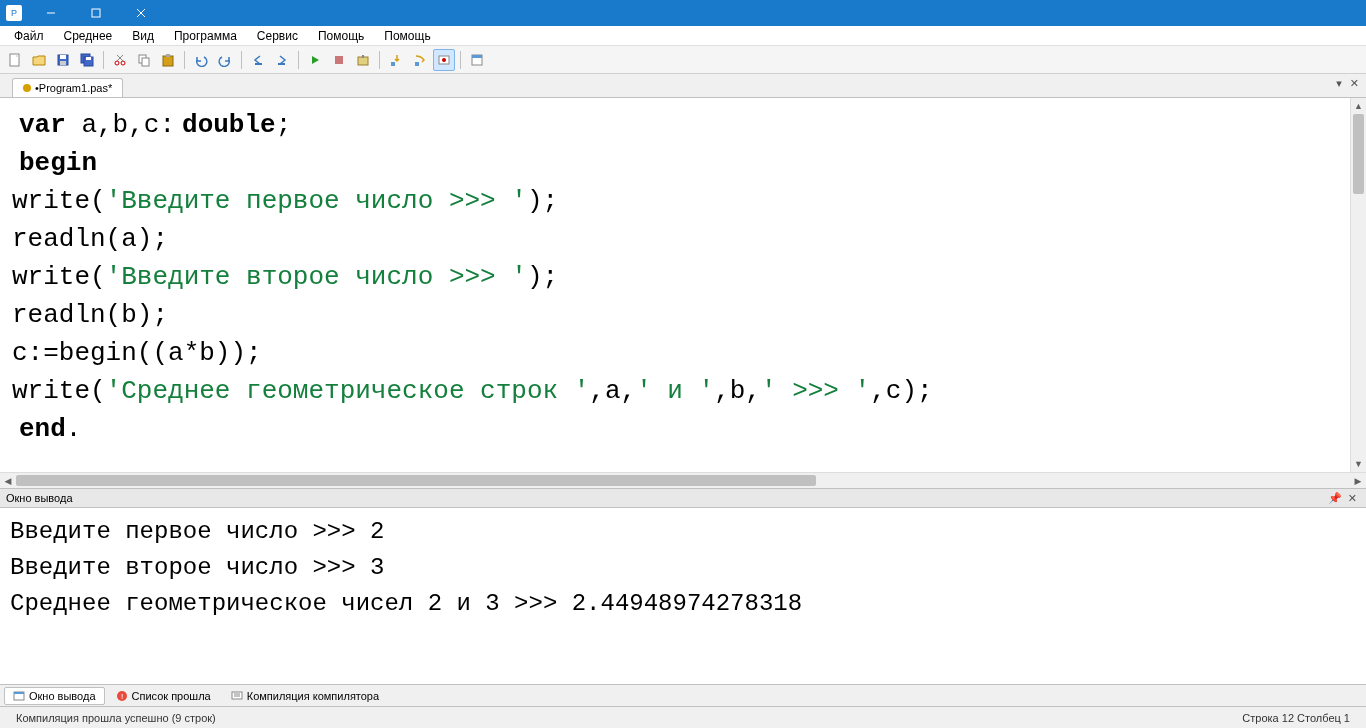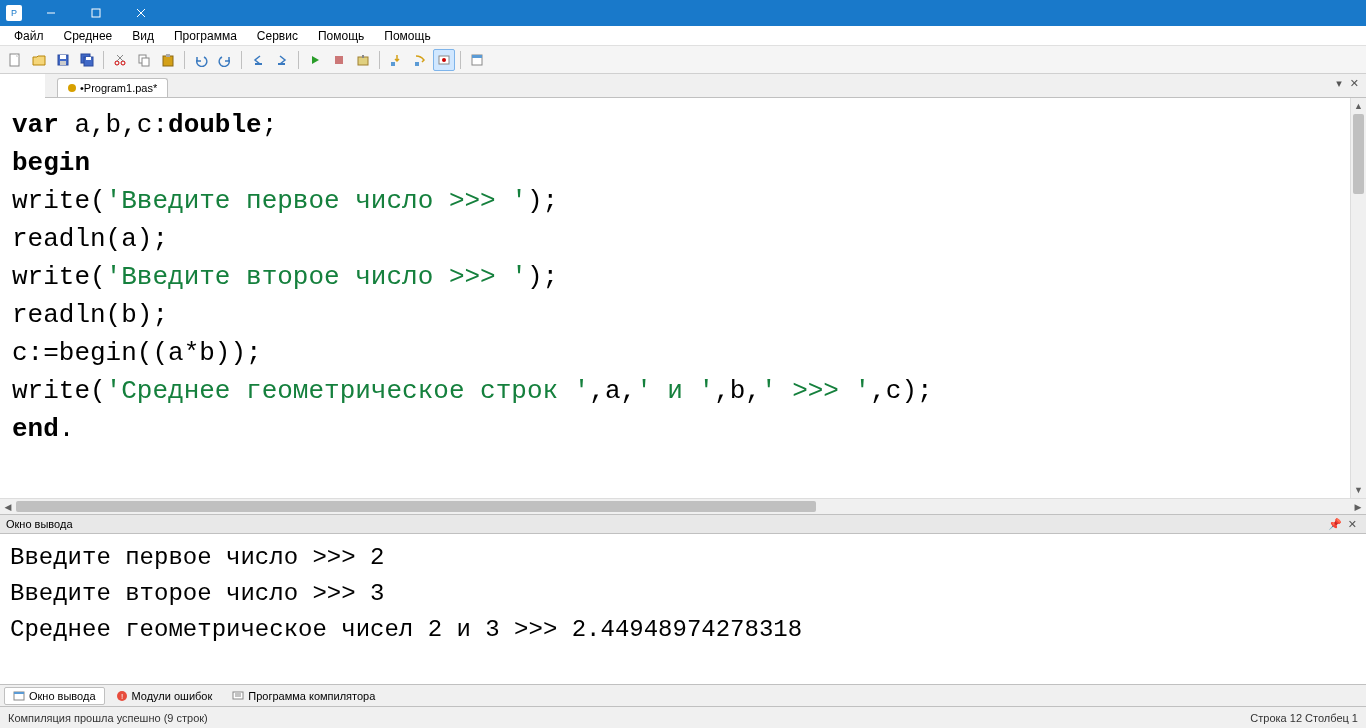--- a/index.html
+++ b/index.html
@@ -7,45 +7,45 @@
 .titlebar { background: #1979ca; color: #fff; height: 26px; display: flex; align-items: center; padding-left: 6px; }
 .titlebar .ico { width: 16px; height: 16px; background: #fff; margin-right: 6px; display: inline-flex; align-items: center; justify-content: center; font-size: 9px; color: #1979ca; border-radius: 2px; }
 .titlebar .title { flex: 1; font-size: 12px; }
 .winbtns { display: flex; height: 100%; }
 .winbtn { width: 45px; display: flex; align-items: center; justify-content: center; cursor: pointer; }
 .menubar { background: #fff; height: 20px; display: flex; align-items: center; padding: 0 4px; border-bottom: 1px solid #e0e0e0; }
 .menuitem { padding: 3px 10px; cursor: pointer; font-size: 12px; }
 .toolbar { background: #f5f5f5; height: 28px; display: flex; align-items: center; padding: 0 4px; gap: 2px; border-bottom: 1px solid #d0d0d0; }
 .tbtn { width: 22px; height: 22px; display: flex; align-items: center; justify-content: center; cursor: pointer; border-radius: 2px; }
 .tsep { width: 1px; height: 18px; background: #c0c0c0; margin: 0 3px; }
-.tabbar { background: #f0f0f0; height: 24px; display: flex; align-items: flex-end; padding-left: 12px; border-bottom: 1px solid #c0c0c0; position: relative; margin-left: 45px; }
+.tabbar { background: #f0f0f0; height: 24px; display: flex; align-items: flex-end; padding-left: 12px; border-bottom: 1px solid #c0c0c0; position: relative; }
 .tab { background: #fff; border: 1px solid #c0c0c0; border-bottom: none; padding: 3px 10px; font-size: 11px; border-radius: 3px 3px 0 0; cursor: pointer; display: flex; align-items: center; gap: 4px; }
 .tab .dot { width: 8px; height: 8px; background: #d7a000; border-radius: 50%; }
 .tabctrls { position: absolute; right: 4px; top: 3px; display: flex; gap: 2px; font-size: 11px; }
 .tabctrls span { cursor: pointer; padding: 0 3px; color: #555; }
 .editor { flex: 1; background: #fff; overflow: auto; position: relative; }
 .code { font-family: "Courier New", monospace; font-size: 26px; line-height: 38px; padding: 8px 12px; white-space: pre; }
-.kw { font-weight: bold; color: #000; }
+.kw { font-weight: bold; color: #000; margin-left: 7px; }
 .str { color: #15803d; }
 .scrollv { position: absolute; right: 0; top: 0; bottom: 0; width: 16px; background: #f0f0f0; border-left: 1px solid #ddd; }
 .scrollv .thumb { position: absolute; top: 16px; left: 2px; right: 2px; height: 80px; background: #c0c0c0; border-radius: 2px; }
 .scrollv .arr { position: absolute; left: 0; right: 0; height: 16px; display: flex; align-items: center; justify-content: center; font-size: 9px; color: #606060; cursor: pointer; }
 .scrollh { height: 16px; background: #f0f0f0; border-top: 1px solid #ddd; display: flex; align-items: center; }
 .scrollh .arr { width: 16px; text-align: center; font-size: 9px; color: #606060; cursor: pointer; }
 .scrollh .track { flex: 1; height: 100%; position: relative; }
 .scrollh .thumb { position: absolute; top: 2px; bottom: 2px; left: 0; width: 60%; background: #c0c0c0; border-radius: 2px; }
 .panelhdr { background: #e8e8e8; height: 20px; display: flex; align-items: center; padding: 0 6px; font-size: 11px; border-top: 1px solid #c0c0c0; border-bottom: 1px solid #c0c0c0; }
 .panelhdr .spacer { flex: 1; }
 .panelhdr .pbtn { cursor: pointer; padding: 0 3px; font-size: 11px; color: #555; }
-.output { height: 150px; background: #fff; font-family: "Courier New", monospace; font-size: 24px; line-height: 36px; padding: 6px 10px; white-space: pre; overflow: hidden; border-radius: 31px; }
+.output { height: 176px; background: #fff; font-family: "Courier New", monospace; font-size: 24px; line-height: 36px; padding: 6px 10px; white-space: pre; overflow: hidden; border-radius: 31px; }
 .bottomtabs { background: #f0f0f0; height: 22px; display: flex; align-items: center; padding: 0 4px; gap: 2px; border-top: 1px solid #c0c0c0; }
 .btab { padding: 2px 8px; font-size: 11px; cursor: pointer; display: flex; align-items: center; gap: 4px; border: 1px solid transparent; border-radius: 2px; }
 .btab.active { background: #fff; border-color: #c0c0c0; }
 .btab .bico { width: 12px; height: 12px; display: inline-block; }
-.statusbar { background: #f0f0f0; height: 22px; display: flex; align-items: center; padding: 0 8px; font-size: 11px; border-top: 1px solid #c0c0c0; color: #333; }
+.statusbar { background: #f0f0f0; height: 22px; display: flex; align-items: center; padding: 0 16px; font-size: 11px; border-top: 1px solid #c0c0c0; color: #333; }
 .statusbar .spacer { flex: 1; }
 svg { display: block; }
 </style>
 </head>
 <body>
 
 <div class="titlebar">
   <span class="ico">P</span>
   <div class="winbtns">
     <div class="winbtn">
@@ -251,31 +251,31 @@
       </span>
     <span>Окно вывода</span>
   </div>
   <div class="btab">
     <span class="bico">
         <svg width="12" height="12">
           <circle cx="6" cy="6" r="5" fill="#e74c3c"></circle>
           <text x="6" y="9" text-anchor="middle" fill="#fff" font-size="8">!</text>
         </svg>
       </span>
-    <span>Модули ошибок</span>
+    <span>Список прошла</span>
   </div>
   <div class="btab">
     <span class="bico">
         <svg width="12" height="12">
           <rect x="1" y="2" width="10" height="7" fill="#fff" stroke="#888"></rect>
           <line x1="3" y1="4" x2="9" y2="4" stroke="#888"></line>
           <line x1="3" y1="6" x2="9" y2="6" stroke="#888"></line>
         </svg>
       </span>
-    <span>Программа компилятора</span>
+    <span>Компиляция компилятора</span>
   </div>
 </div>
 
 <div class="statusbar">
   <span>Компиляция прошла успешно (9 строк)</span>
   <span class="spacer"></span>
   <span>Строка  12  Столбец  1</span>
 </div>
 
 </body></html>

